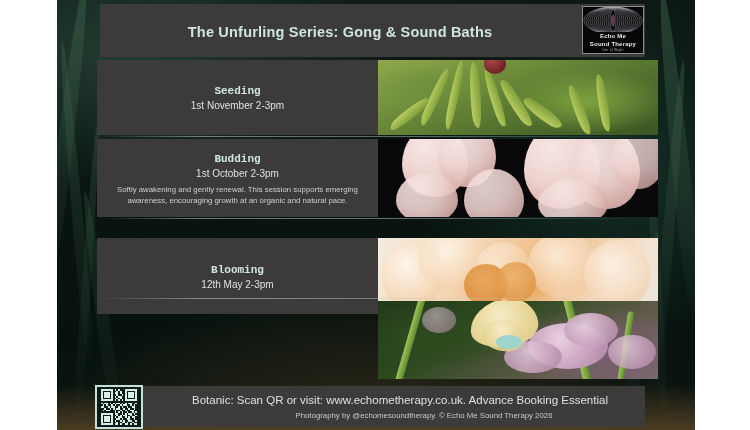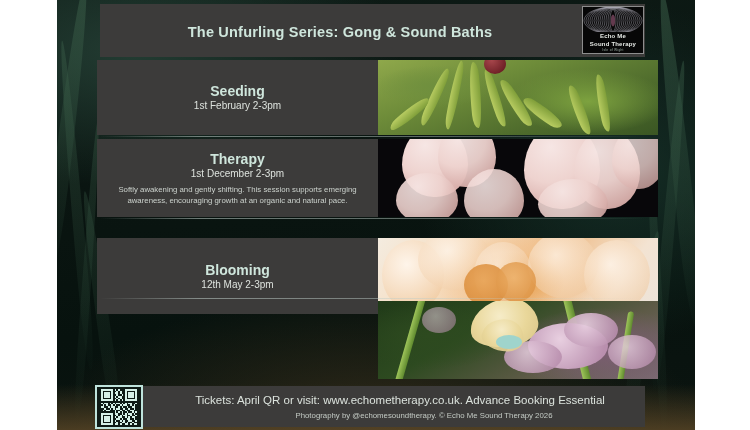--- a/index.html
+++ b/index.html
@@ -47,21 +47,21 @@
   .logo-waves{ position:relative; width:62px; height:27px; overflow:hidden; }
   .logo-waves svg{ position:absolute; left:0; top:0; }
   .logo-name{ font-size:6px; font-weight:bold; color:#e7eae6; line-height:7px; text-align:center; margin-top:1px; letter-spacing:.2px;}
   .logo-tag{ font-size:3.2px; color:#9fb0a6; line-height:5px; text-align:center; letter-spacing:.3px;}
 
   
   .session-row{ position:absolute; left:97px; width:561px; }
   .session-text{ position:absolute; left:0; top:0; width:281px; height:100%;
                  background:#3c3b3a; display:flex; flex-direction:column;
                  align-items:center; justify-content:center; padding:4px 10px 2px; }
-  .session-title{ font-size:14px; font-weight:bold; color:#cfe6dc; line-height:15px; }
+  .session-title{ font-size:11px; font-weight:bold; color:#cfe6dc; line-height:15px;font-family:Liberation Mono, monospace; }
   .session-date{ font-size:10px; color:#dde2dd; line-height:14px; margin-top:0px;}
   .session-desc{ font-size:7.8px; color:#ccd2cd; line-height:11px; text-align:center; margin-top:3px; max-width:250px;}
   .session-photo{ position:absolute; left:281px; top:0; width:280px; height:100%; overflow:hidden; background:#111; }
 
   
   .ph-seeding{ width:100%; height:100%; position:relative;
     background:
       radial-gradient(ellipse 30% 40% at 20% 35%, #6f8f3e 0%, rgba(70,92,40,0) 70%),
       radial-gradient(ellipse 40% 60% at 75% 55%, #7da23f 0%, rgba(70,92,40,0) 72%),
       linear-gradient(160deg,#8fa84b 0%,#6d8b39 35%,#4e6b2c 70%,#3a5623 100%); }
@@ -157,44 +157,44 @@
       </svg>
     </div>
     <div class="logo-name">Echo Me</div>
     <div class="logo-name">Sound Therapy</div>
     <div class="logo-tag">Isle of Wight</div>
   </div>
 
   <div class="session-row" style="top:60px;height:75px;">
     <div class="session-text">
       <div class="session-title">Seeding</div>
-      <div class="session-date">1st February 2-3pm</div>
+      <div class="session-date">1st November 2-3pm</div>
     </div>
     <div class="session-photo">
       <div class="ph-seeding">
         <div class="leaf" style="left:52px;  top:6px;  width:10px; height:62px; transform:rotate(22deg);"></div>
         <div class="leaf" style="left:72px;  top:0px;  width:9px;  height:70px; transform:rotate(10deg);"></div>
         <div class="leaf" style="left:92px;  top:2px;  width:11px; height:66px; transform:rotate(-6deg);"></div>
         <div class="leaf" style="left:112px; top:8px;  width:10px; height:60px; transform:rotate(-20deg);"></div>
         <div class="leaf" style="left:132px; top:16px; width:12px; height:54px; transform:rotate(-36deg);"></div>
         <div class="leaf" style="left:158px; top:30px; width:13px; height:46px; transform:rotate(-58deg);"></div>
         <div class="leaf" style="left:26px;  top:30px; width:11px; height:48px; transform:rotate(48deg);"></div>
         <div class="leaf" style="left:196px; top:24px; width:11px; height:52px; transform:rotate(-24deg);"></div>
         <div class="leaf" style="left:220px; top:14px; width:10px; height:58px; transform:rotate(-12deg);"></div>
         <div class="berry" style="left:106px; top:-6px; width:22px; height:20px;"></div>
       </div>
     </div>
   </div>
   <div class="divider" style="top:136px;"></div>
 
   <div class="session-row" style="top:139px;height:78px;">
     <div class="session-text">
-      <div class="session-title">Therapy</div>
-      <div class="session-date">1st December 2-3pm</div>
-      <div class="session-desc">Softly awakening and gently shifting. This session supports emerging awareness, encouraging growth at an organic and natural pace.</div>
+      <div class="session-title">Budding</div>
+      <div class="session-date">1st October 2-3pm</div>
+      <div class="session-desc">Softly awakening and gently renewal. This session supports emerging awareness, encouraging growth at an organic and natural pace.</div>
     </div>
     <div class="session-photo">
       <div class="ph-budding">
         <div class="bud" style="left:24px;  top:-14px; width:66px; height:72px;"></div>
         <div class="bud" style="left:60px;  top:-18px; width:58px; height:66px; opacity:.95;"></div>
         <div class="bud" style="left:18px;  top:34px;  width:62px; height:50px; opacity:.9;"></div>
         <div class="bud" style="left:86px;  top:30px;  width:60px; height:58px; opacity:.88;"></div>
         <div class="bud" style="left:146px; top:-16px; width:76px; height:86px;"></div>
         <div class="bud" style="left:196px; top:-10px; width:66px; height:80px; opacity:.96;"></div>
         <div class="bud" style="left:234px; top:-12px; width:52px; height:62px; opacity:.8;"></div>
@@ -238,21 +238,21 @@
         <div class="floret" style="left:230px; top:34px; width:48px; height:34px; opacity:.8;"></div>
         <div class="bfly-wing" style="left:92px; top:-2px; width:68px; height:48px; transform:rotate(-8deg);"></div>
         <div class="bfly-wing" style="left:104px; top:18px; width:42px; height:32px; transform:rotate(10deg); opacity:.9;"></div>
         <div class="bfly-body" style="left:118px; top:34px; width:26px; height:14px;"></div>
       </div>
     </div>
   </div>
 
   <div id="footer" class="panel">
     <div id="footer-inner">
-      <div class="tickets-line">Tickets: April QR or visit: www.echometherapy.co.uk.  Advance Booking Essential</div>
+      <div class="tickets-line">Botanic: Scan QR or visit: www.echometherapy.co.uk.  Advance Booking Essential</div>
       <div class="credit-line">Photography by @echomesoundtherapy. © Echo Me Sound Therapy 2026</div>
     </div>
   </div>
 
   <div id="qr">
     <svg viewBox="0 0 21 21" shape-rendering="crispEdges">
       <rect width="21" height="21" fill="#0e1a16"></rect>
       <g fill="#d6f0e8">
         <rect x="0" y="0" width="7" height="1"></rect>
           <rect x="0" y="6" width="7" height="1"></rect>

